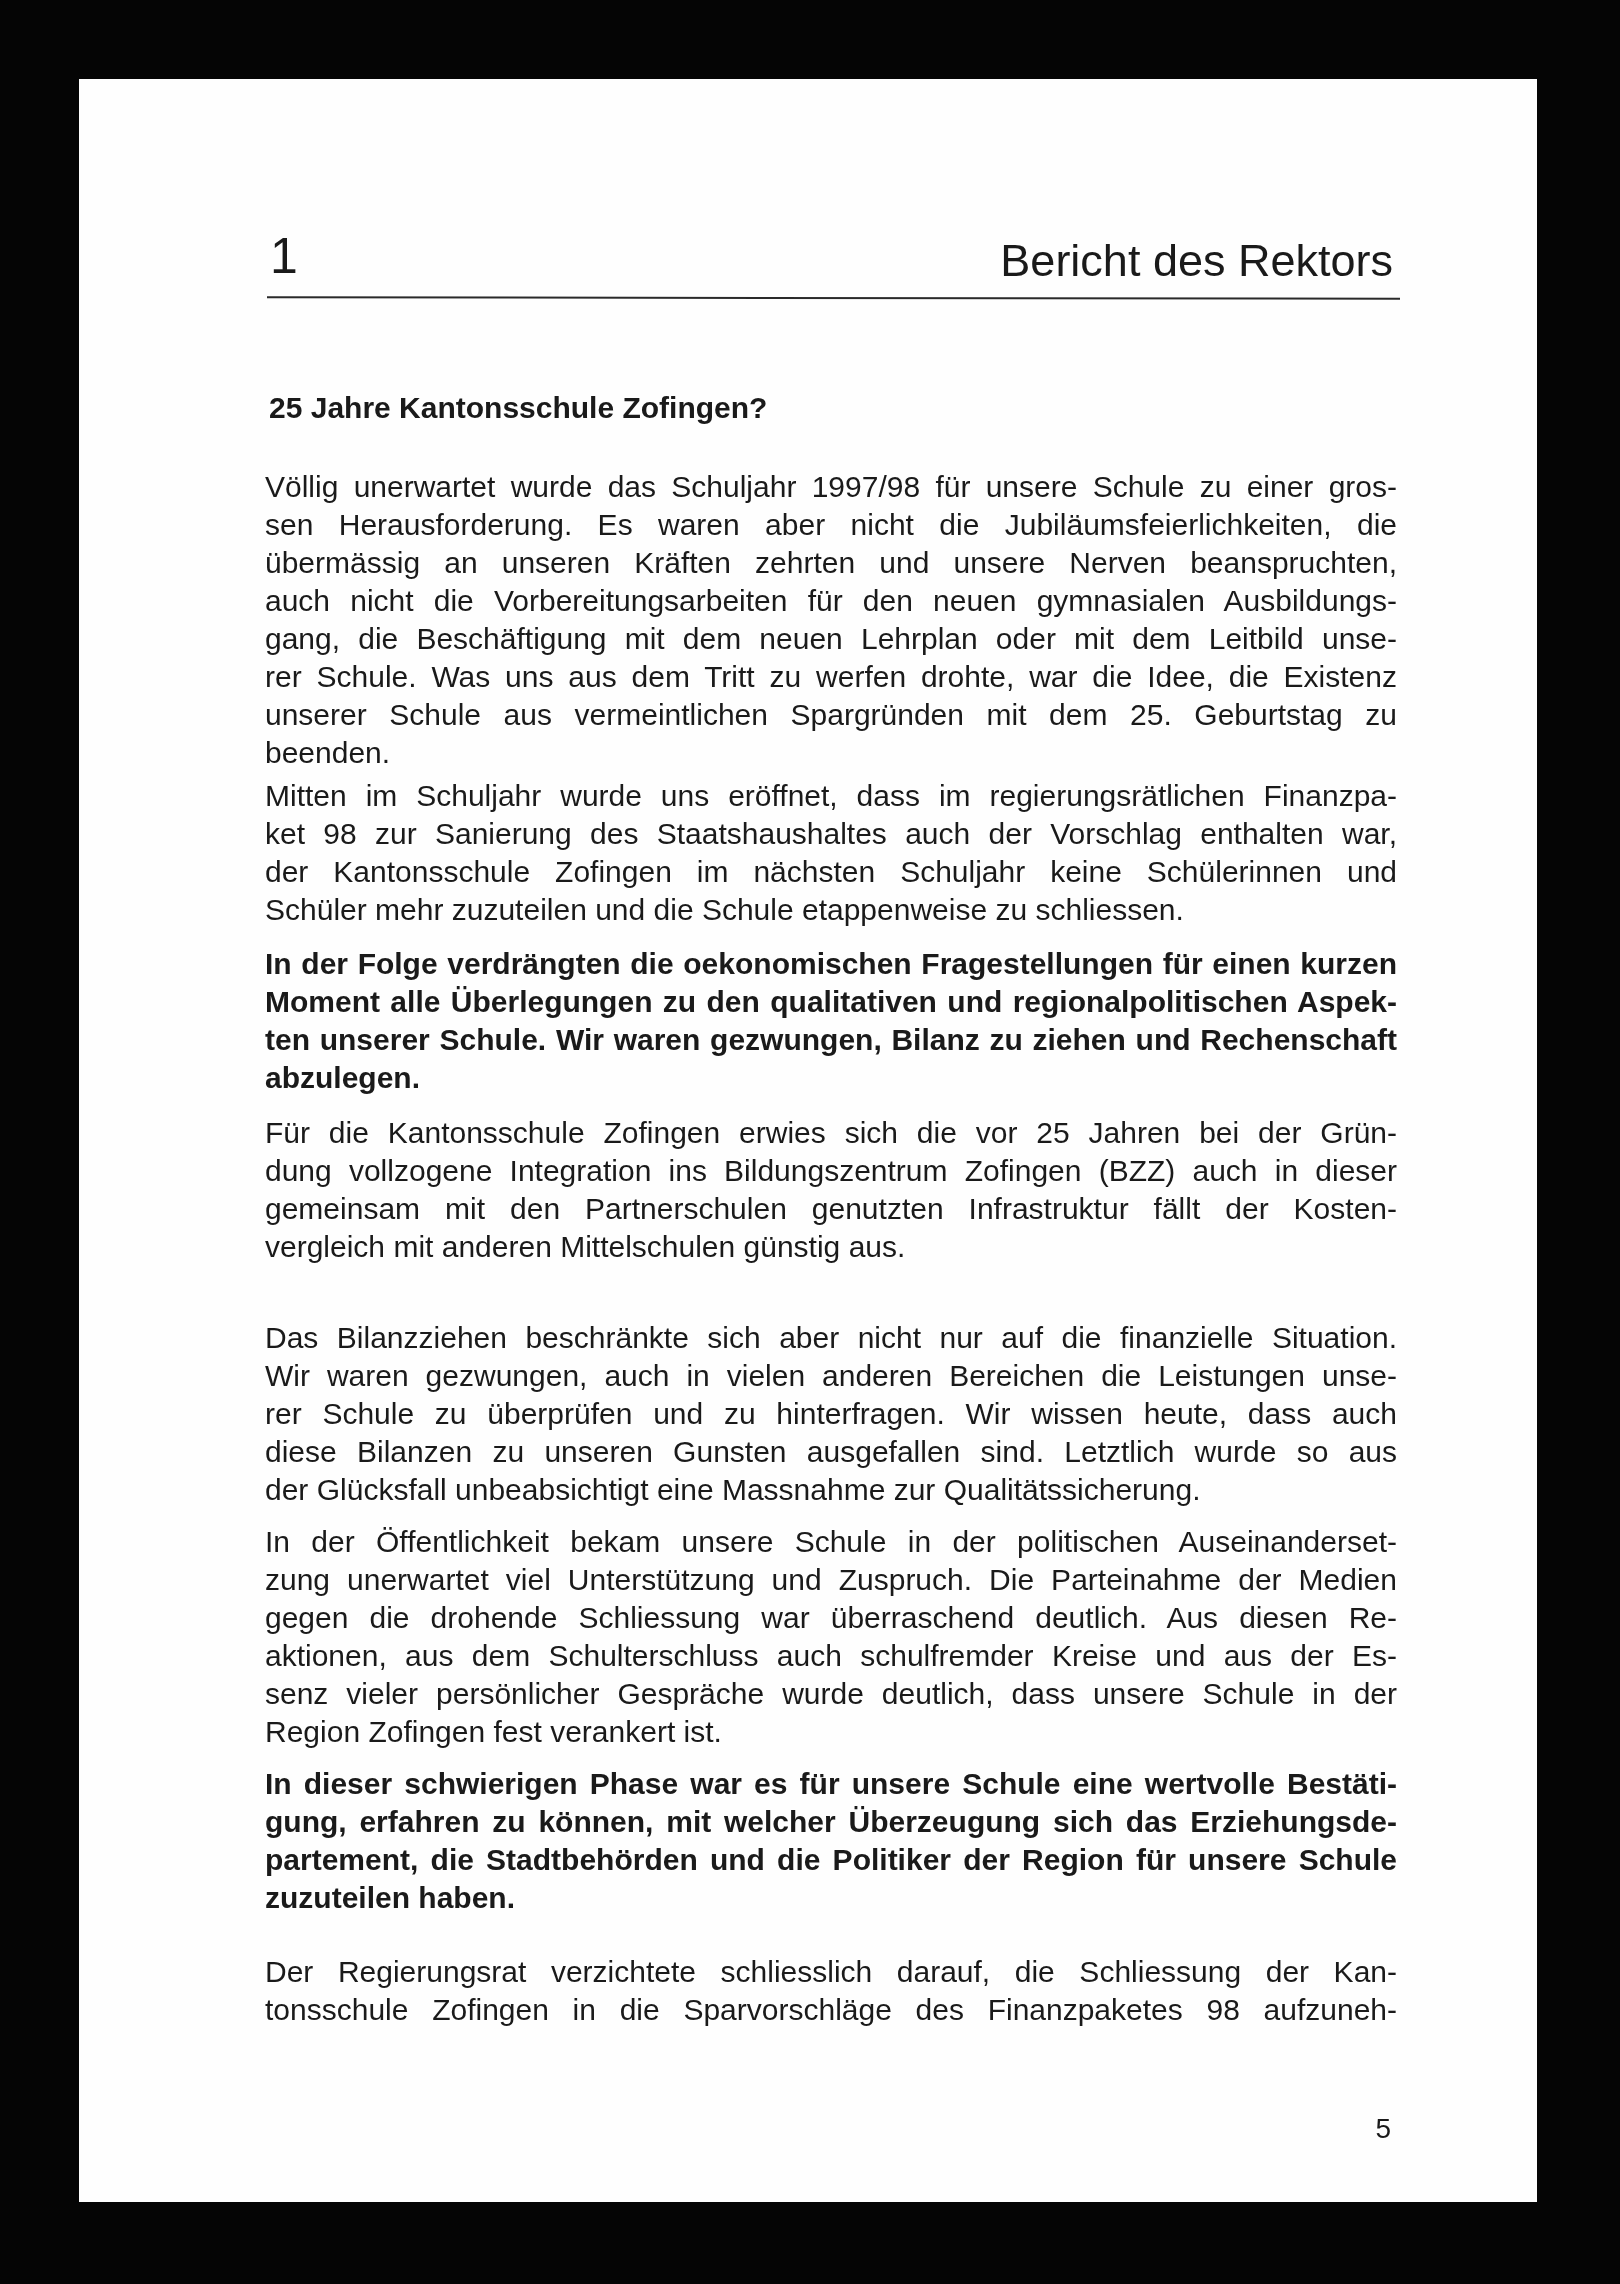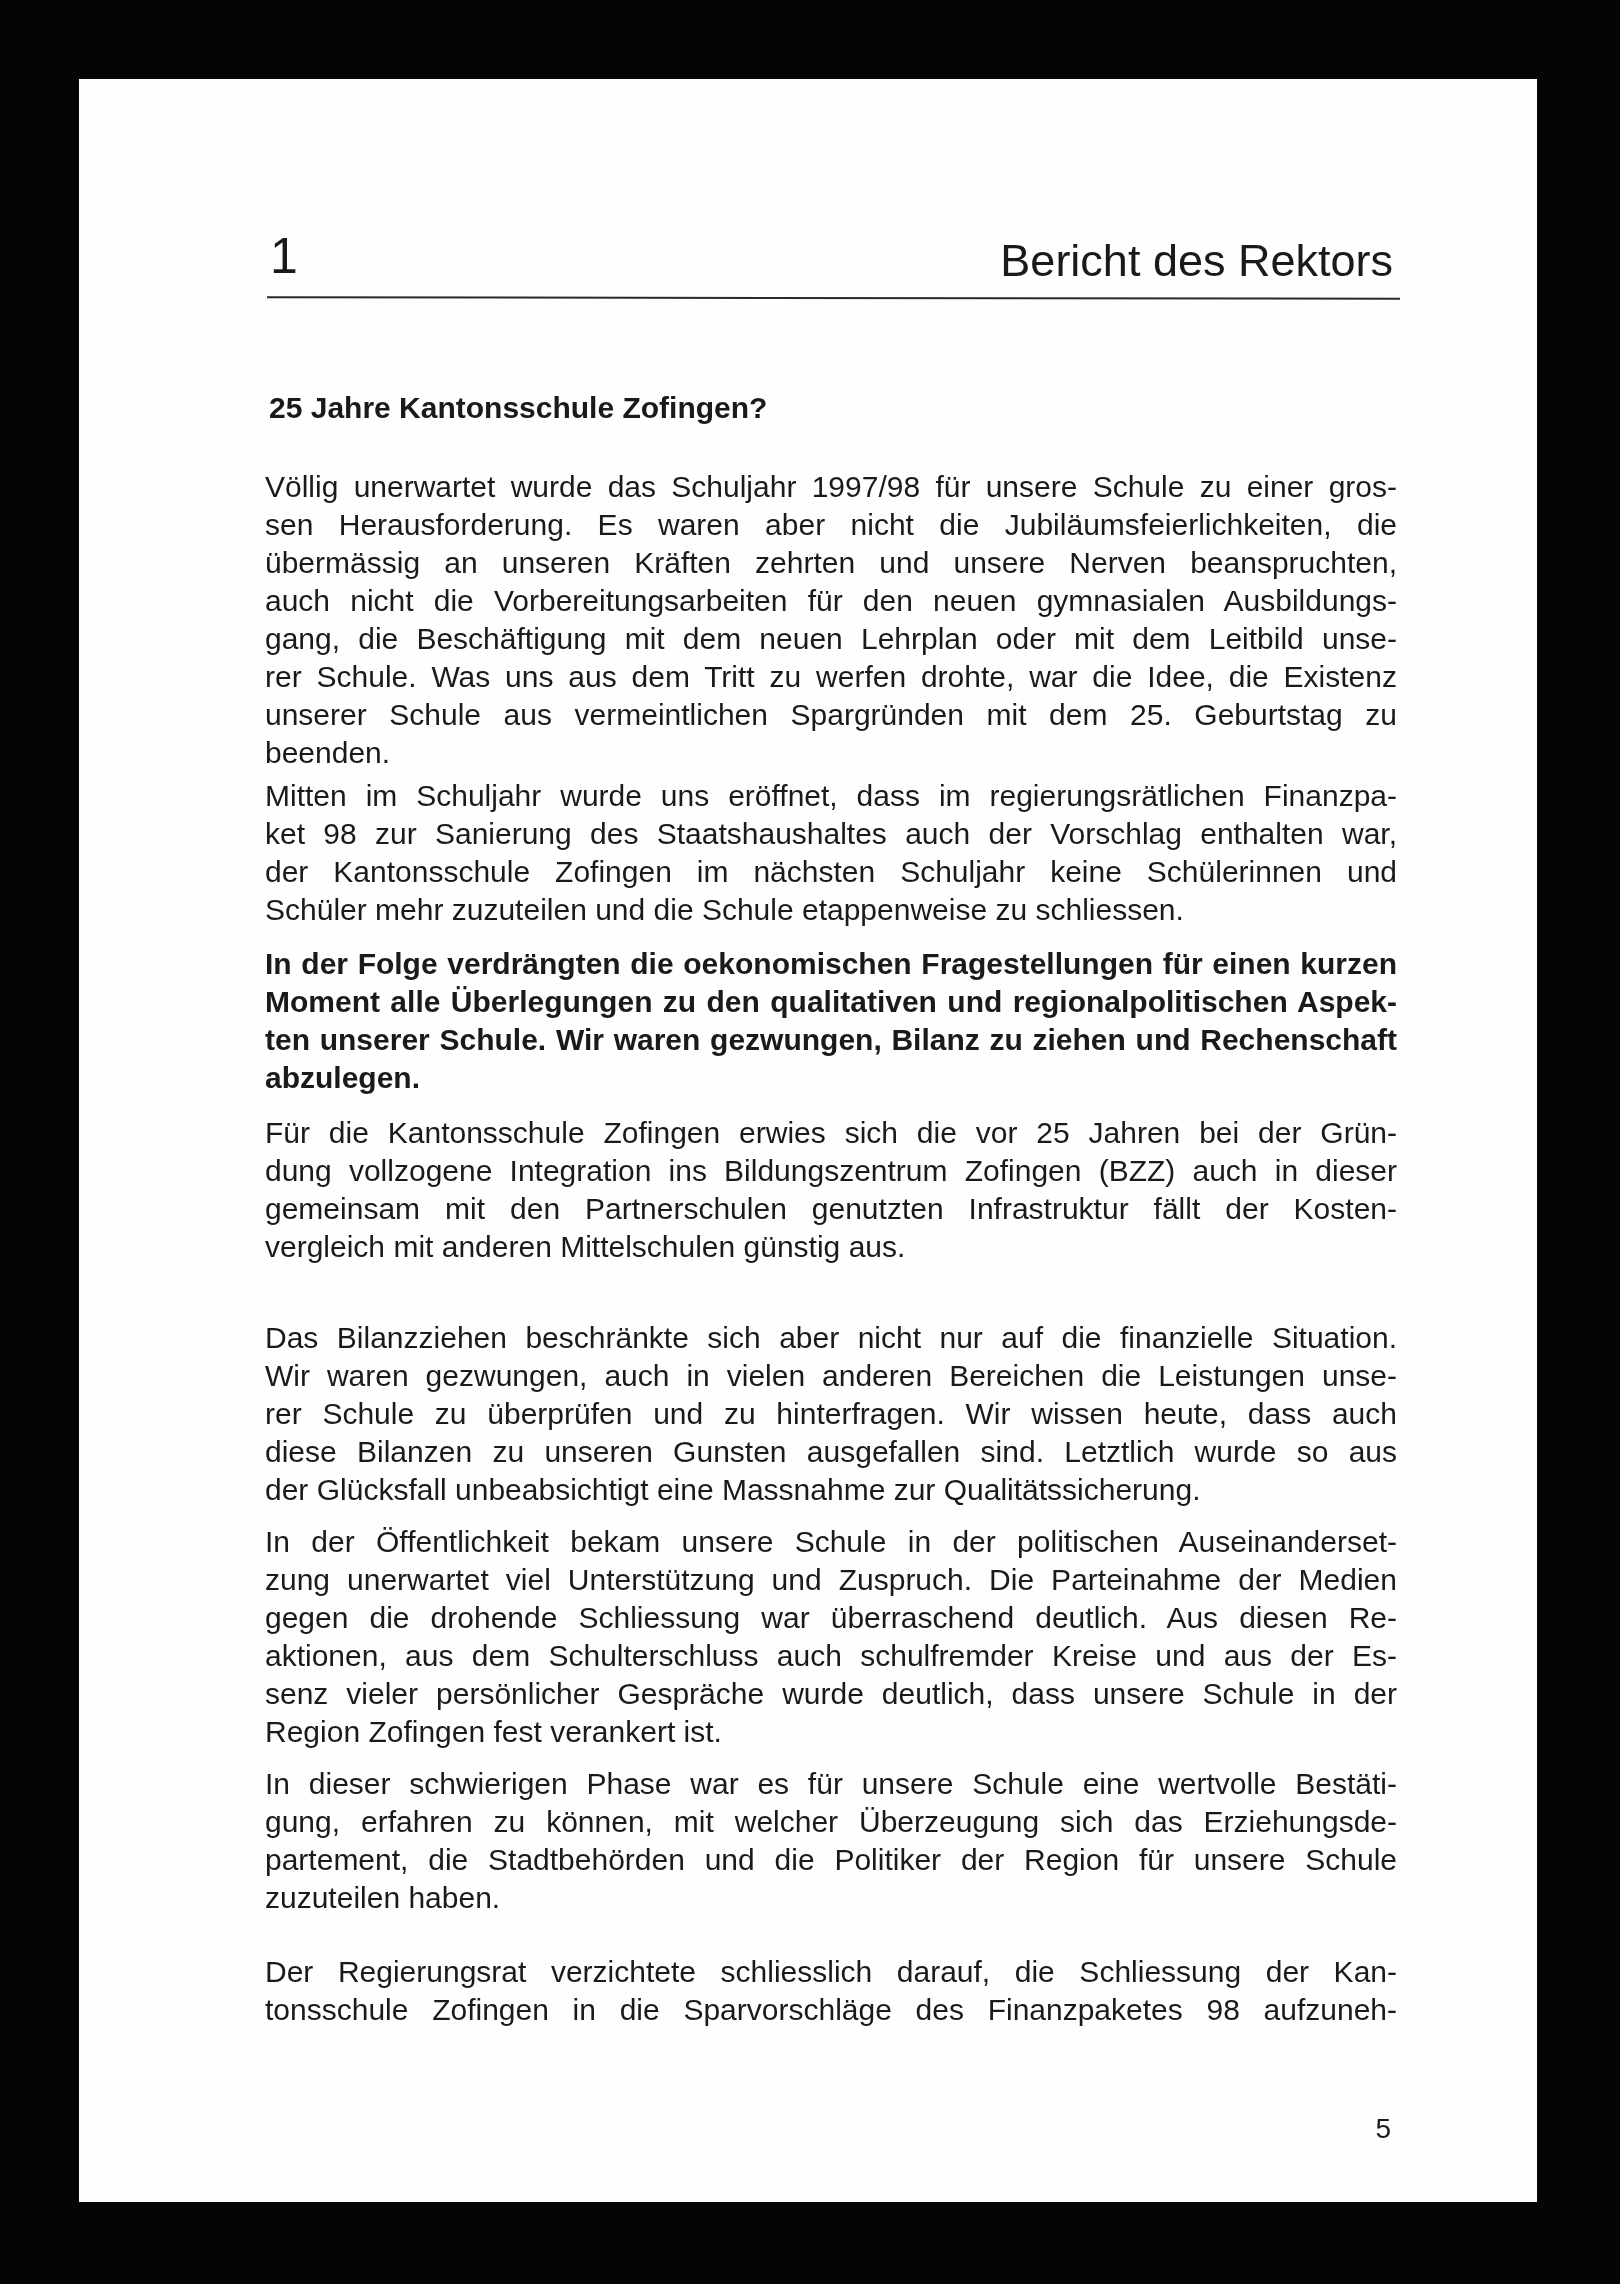--- a/index.html
+++ b/index.html
@@ -105,21 +105,21 @@
       <span class="line last">der Glücksfall unbeabsichtigt eine Massnahme zur Qualitätssicherung.</span>
     </div>
   <div class="para" id="p5" style="top:1444px;">
       <span class="line">In der Öffentlichkeit bekam unsere Schule in der politischen Auseinanderset-</span>
       <span class="line">zung unerwartet viel Unterstützung und Zuspruch. Die Parteinahme der Medien</span>
       <span class="line">gegen die drohende Schliessung war überraschend deutlich. Aus diesen Re-</span>
       <span class="line">aktionen, aus dem Schulterschluss auch schulfremder Kreise und aus der Es-</span>
       <span class="line">senz vieler persönlicher Gespräche wurde deutlich, dass unsere Schule in der</span>
       <span class="line last">Region Zofingen fest verankert ist.</span>
     </div>
-  <div class="para" id="p6" style="top:1686px;">
+  <div class="para" id="p6" style="top:1686px;font-weight:bold;">
       <span class="line">In dieser schwierigen Phase war es für unsere Schule eine wertvolle Bestäti-</span>
       <span class="line">gung, erfahren zu können, mit welcher Überzeugung sich das Erziehungsde-</span>
       <span class="line">partement, die Stadtbehörden und die Politiker der Region für unsere Schule</span>
       <span class="line last">zuzuteilen haben.</span>
     </div>
   <div class="para" id="p7" style="top:1854px;margin-top:20px;">
       <span class="line">Der Regierungsrat verzichtete schliesslich darauf, die Schliessung der Kan-</span>
       <span class="line">tonsschule Zofingen in die Sparvorschläge des Finanzpaketes 98 aufzuneh-</span>
     </div>
 

